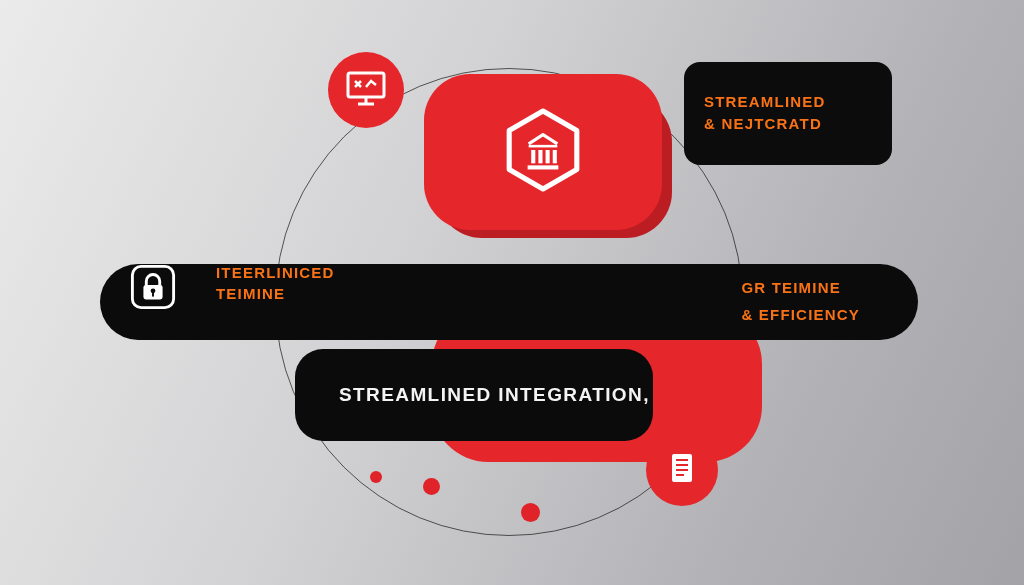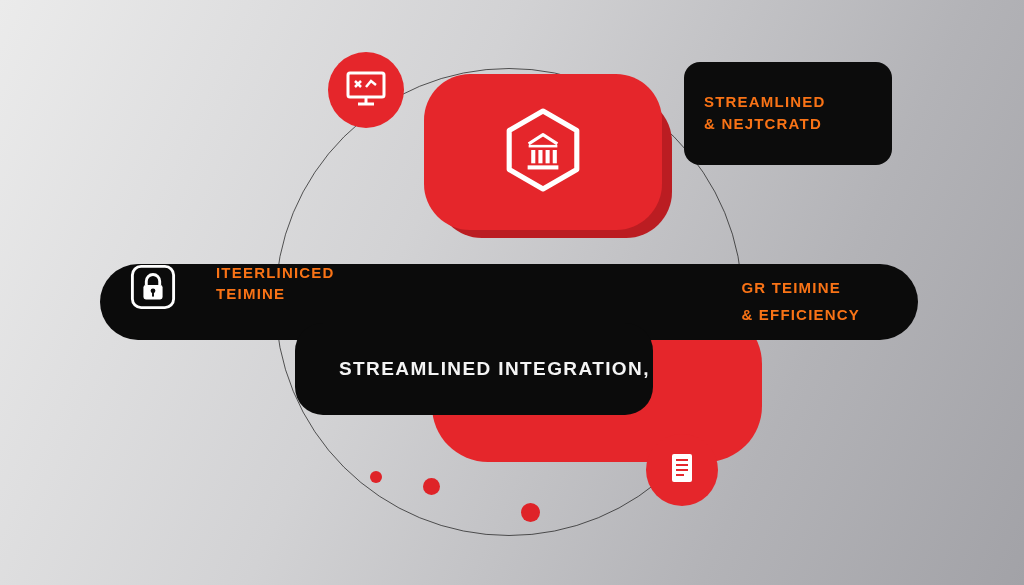--- a/index.html
+++ b/index.html
@@ -59,21 +59,21 @@
   .banner-title{
     position:absolute;left:50%;top:50%;transform:translate(-50%,-50%);
     color:#ffffff;font-size:36px;font-weight:bold;letter-spacing:2.5px;white-space:nowrap;
   }
   .banner-right-text{
     position:absolute;right:58px;top:50%;transform:translateY(-50%);
     display:flex;flex-direction:column;gap:8px;
   }
   
   .subtitle-box{
-    position:absolute;left:295px;top:323px;width:358px;height:92px;
+    position:absolute;left:295px;top:349px;width:358px;height:92px;
     background:#0b0b0b;border-radius:28px;
     display:flex;flex-direction:column;justify-content:center;
     padding-left:44px;gap:3px;box-sizing:border-box;
   }
   .white-line{
     color:#f4f4f4;font-size:19px;font-weight:600;letter-spacing:1.4px;
     line-height:1.2;white-space:nowrap;
   }
   
   .dot{position:absolute;background:#df2328;border-radius:50%;}

